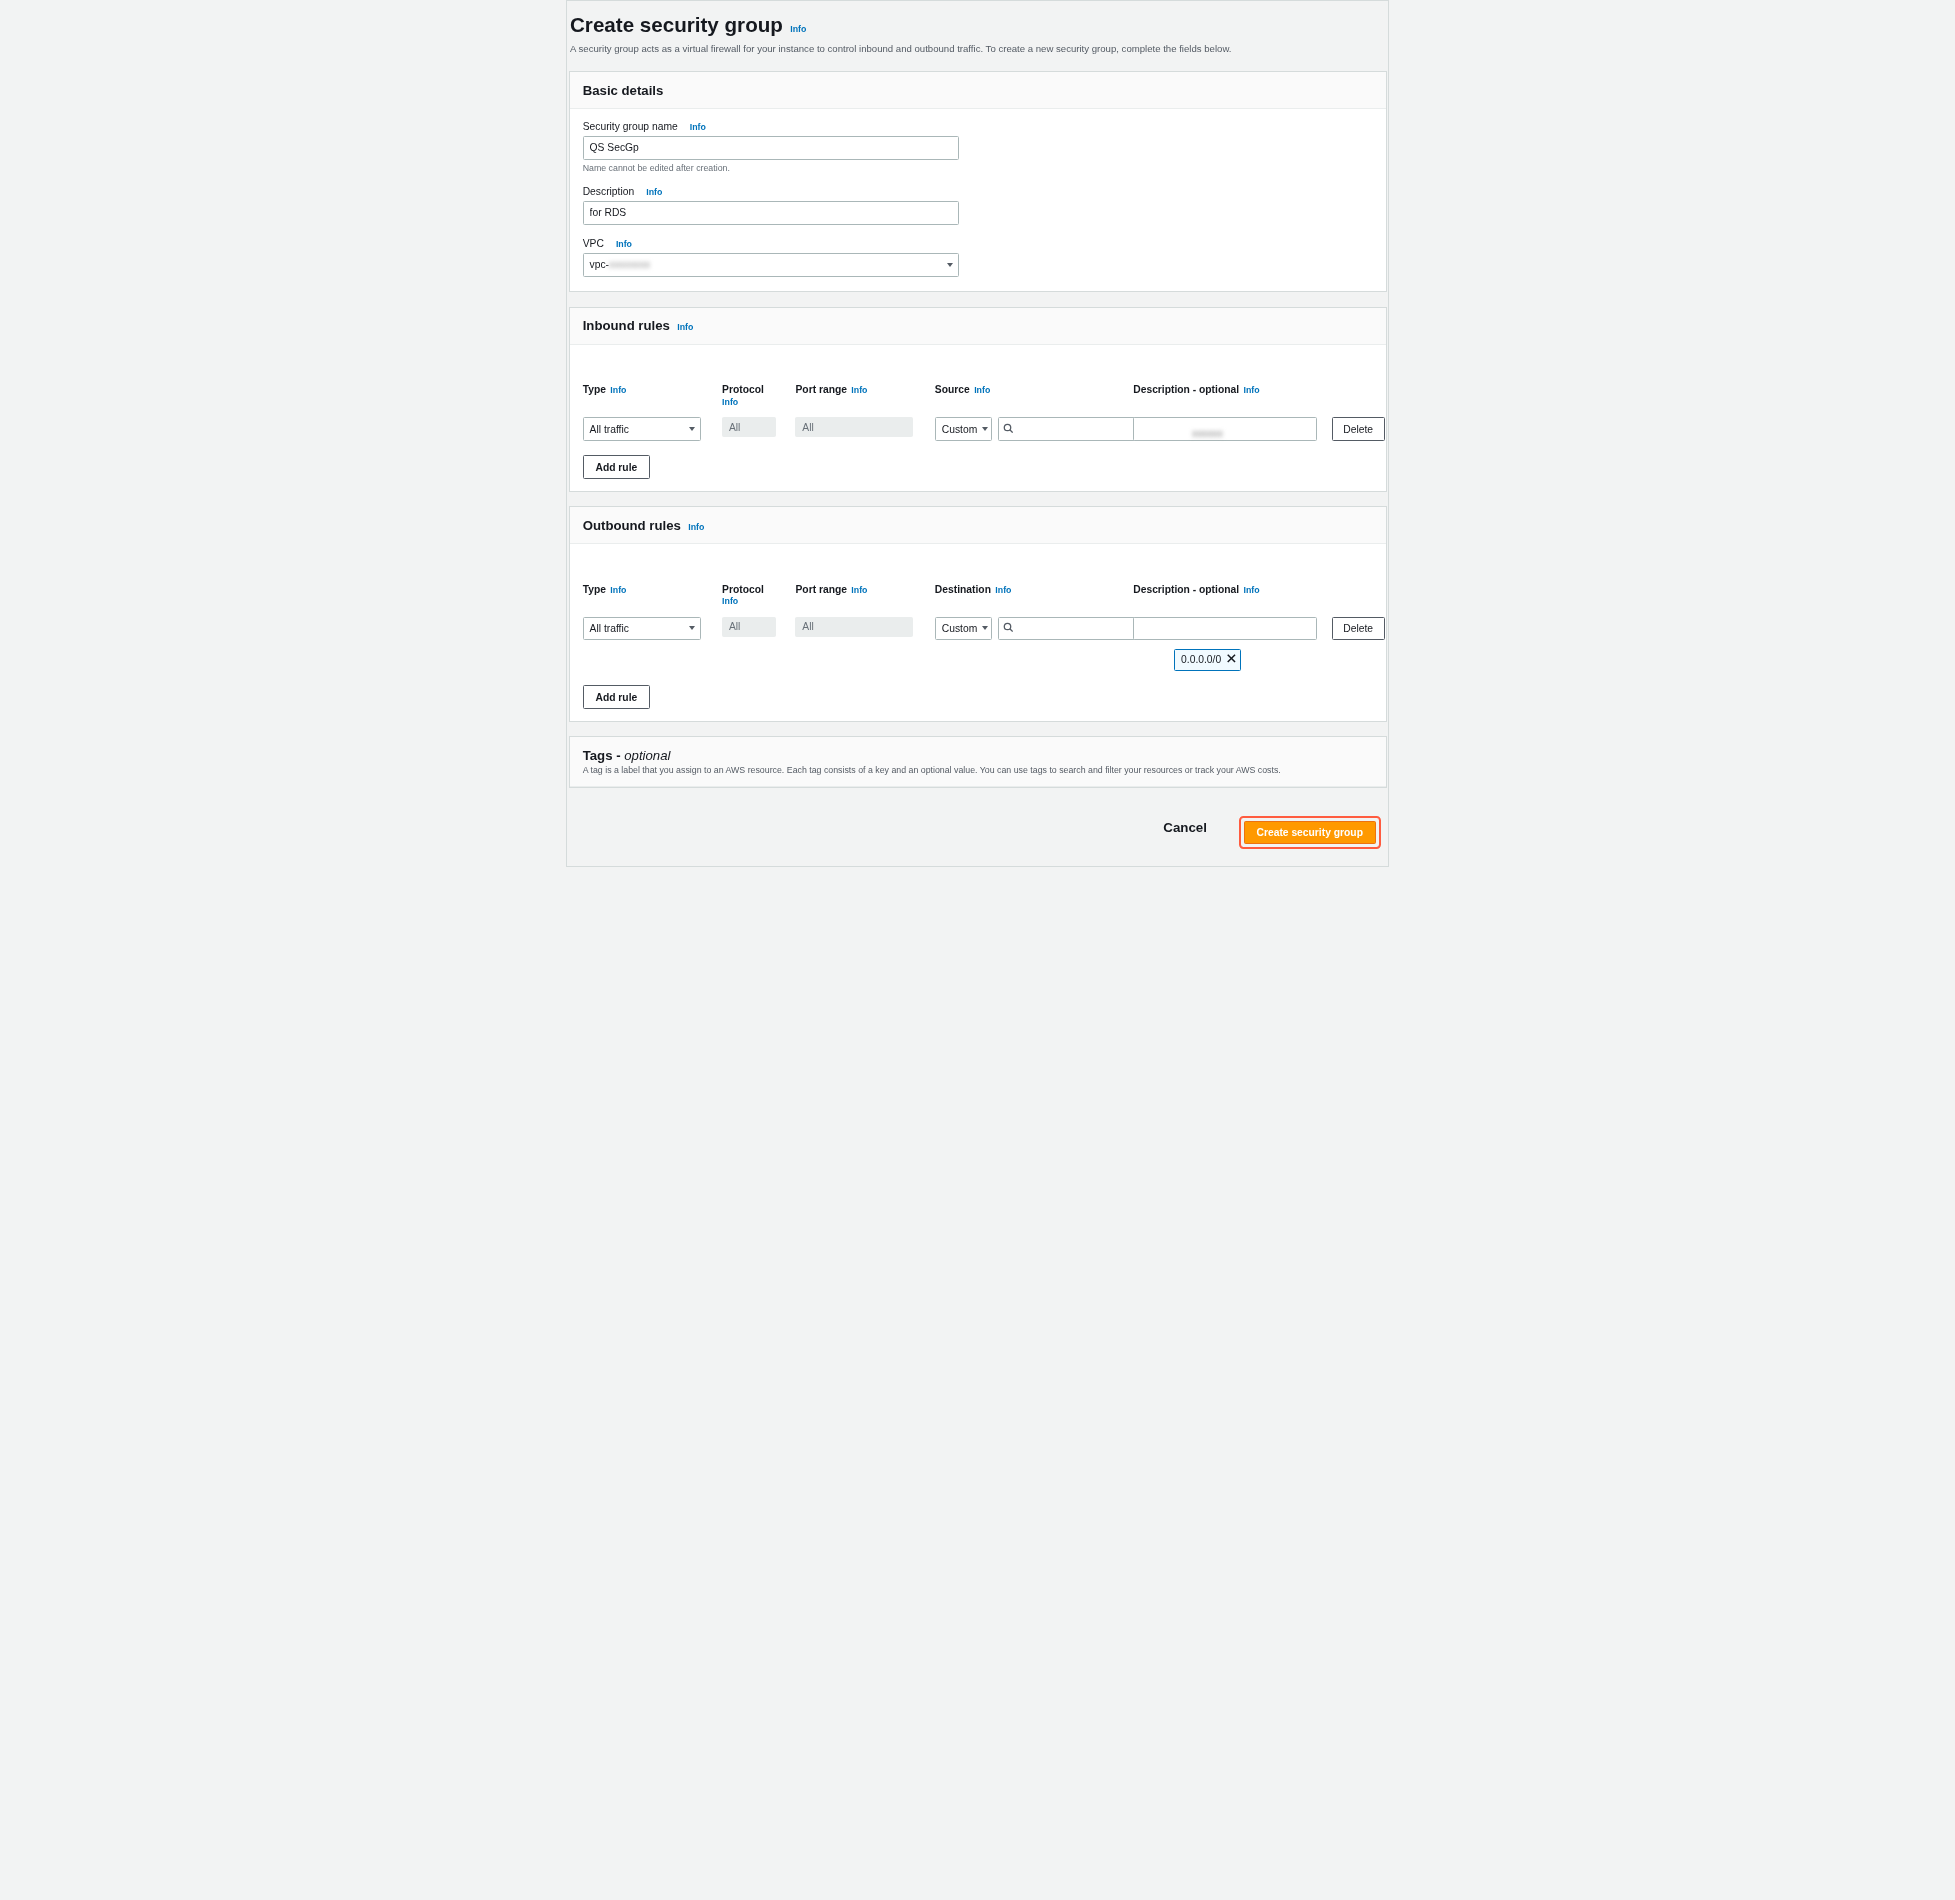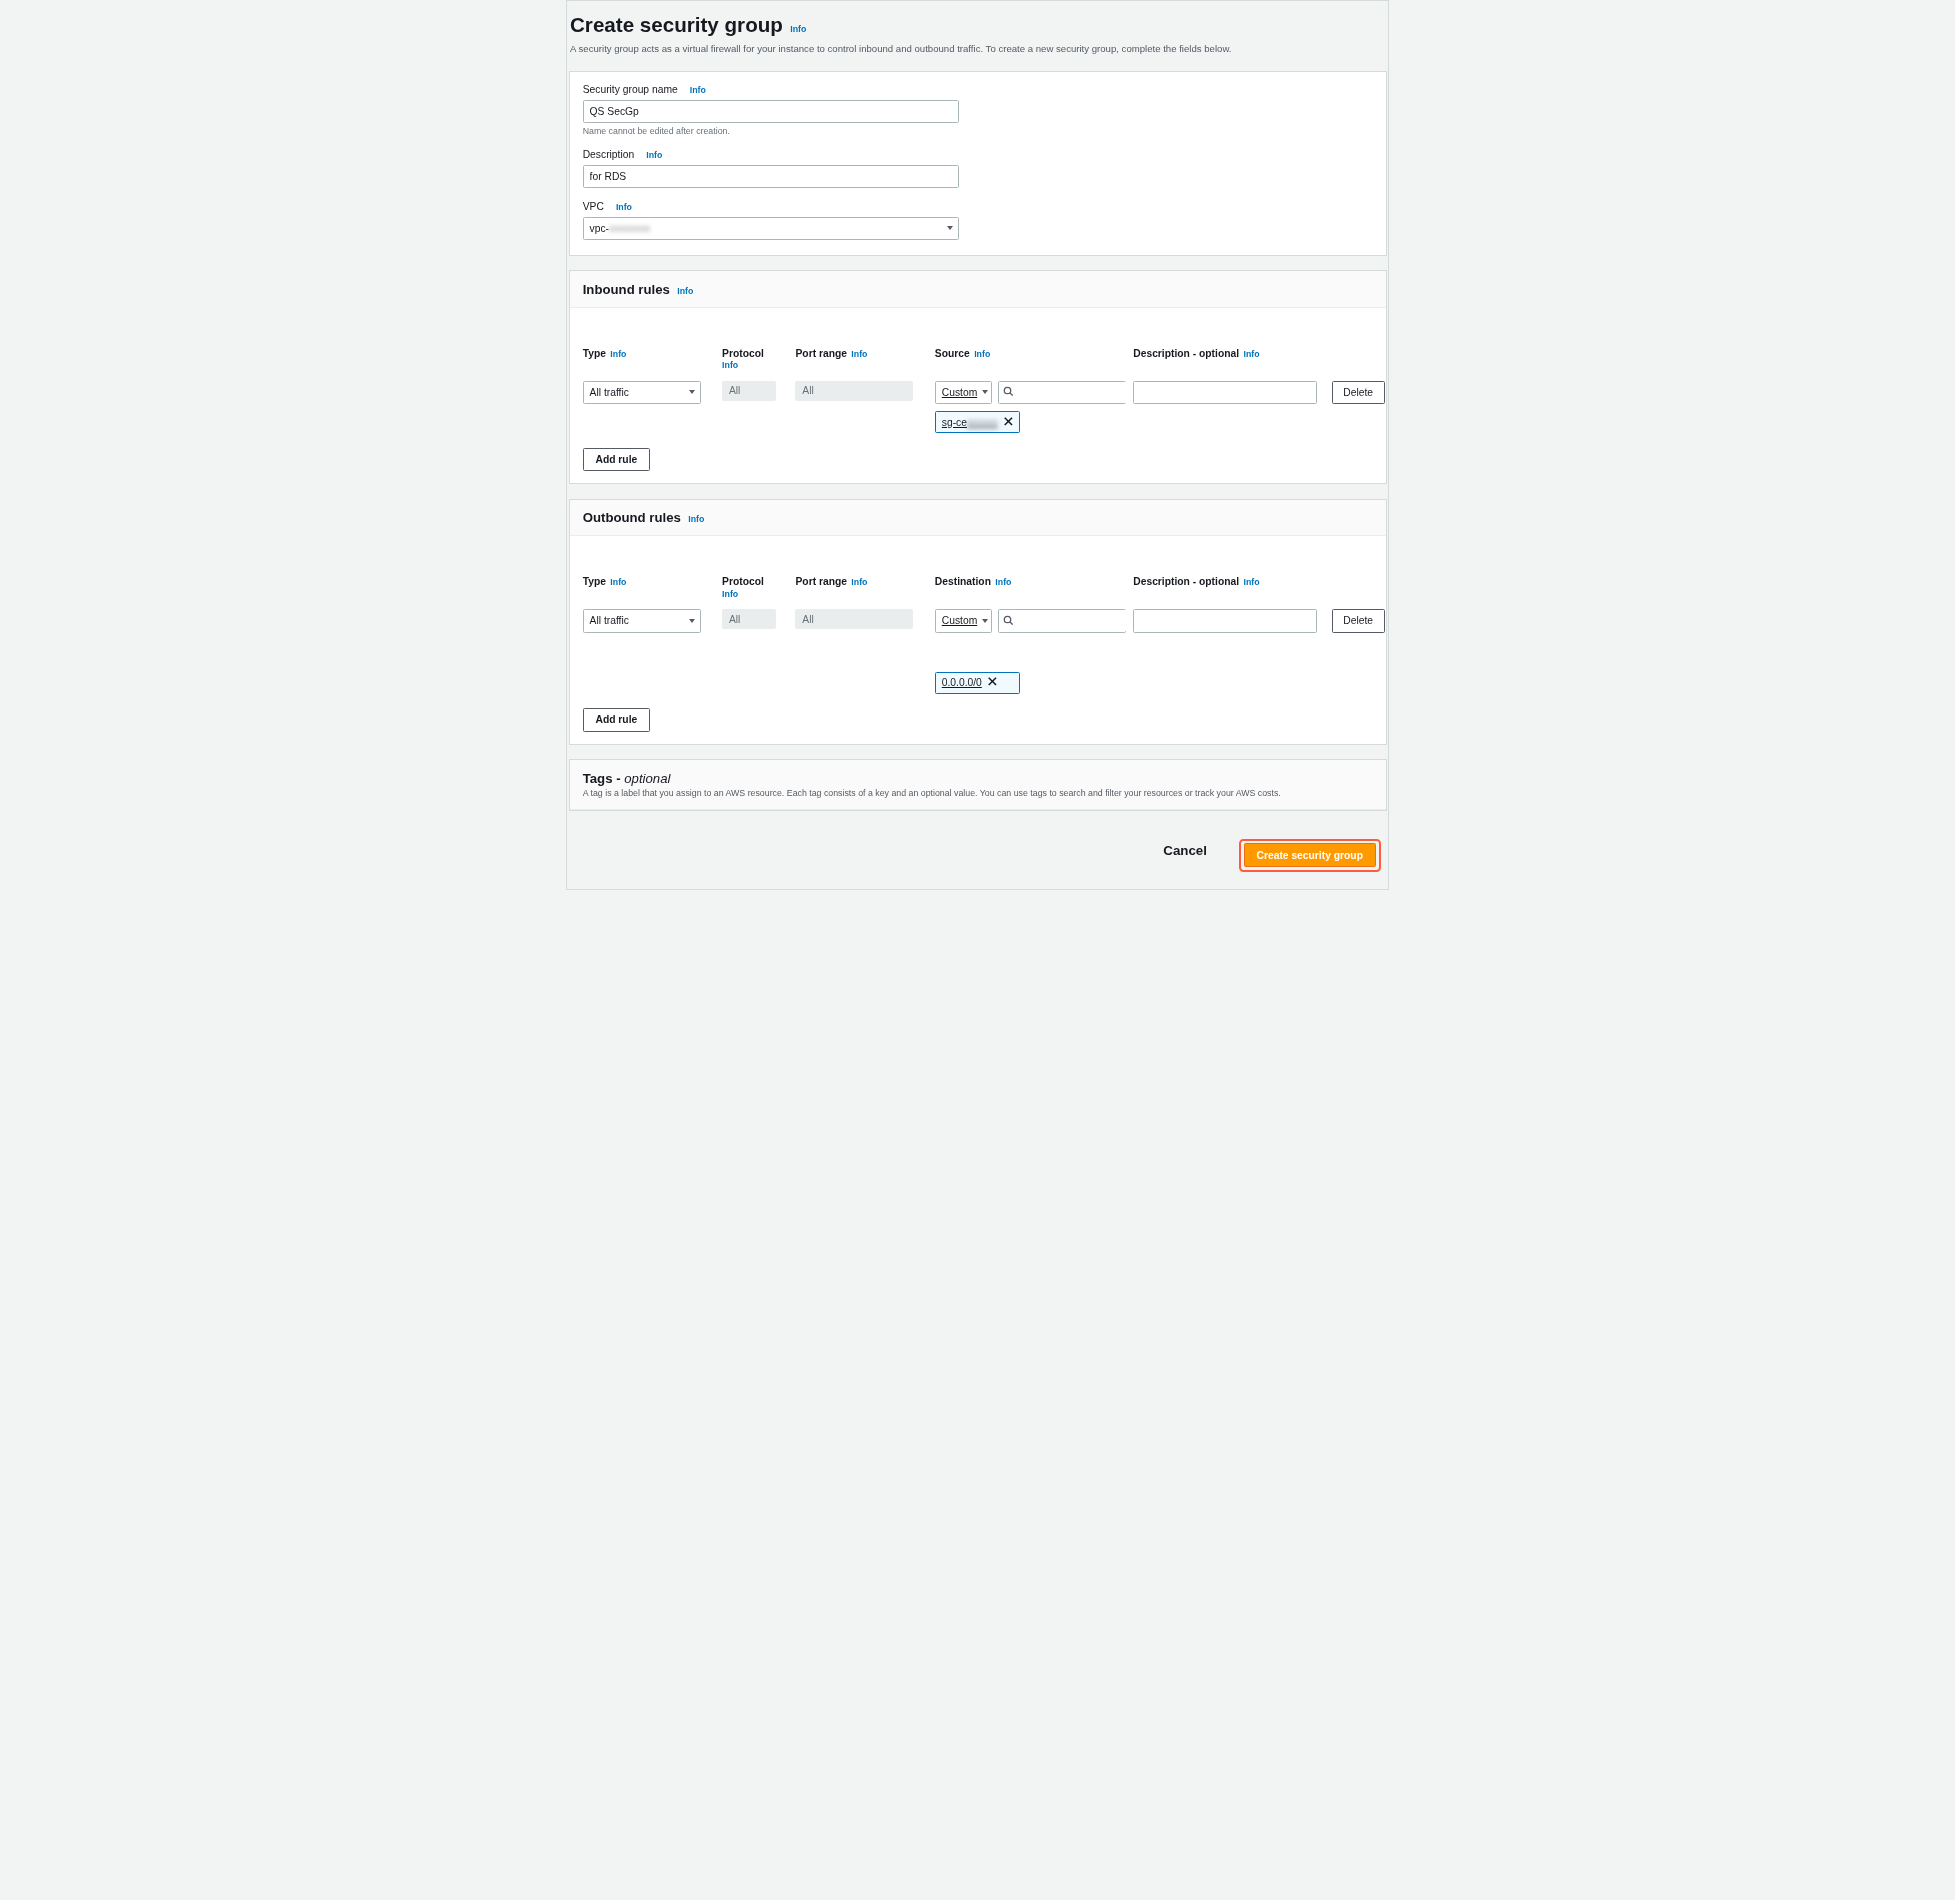--- a/index.html
+++ b/index.html
@@ -97,21 +97,21 @@
     font-size: 10.3px; font-weight: 700; color: #16191f; cursor: pointer;
   }
   .btn-small { font-weight: 400; }
   .btn-primary {
     background: #ff9900; border: 0.7px solid #ec7211; color: #fff;
   }
   .btn-link {
     background: transparent; border: none; color: #16191f; font-weight: 700; cursor: pointer;
   }
 
-  .source-col { display: flex; flex-direction: column; gap: 7px; text-decoration: underline; }
+  .source-col { display: flex; flex-direction: row; gap: 14px; }
   .source-top { display: flex; gap: 5.9px; }
   .search-input-wrap {
     flex: 1; min-width: 0; height: 23.5px; border: 0.7px solid #aab7b8; border-radius: 1.5px;
     display: flex; align-items: center; padding: 0 4.4px; gap: 4.4px; background: #fff;
   }
   .search-icon svg { width: 10.3px; height: 10.3px; stroke: #545b64; fill: none; }
   .search-input { border: none; outline: none; flex: 1; font-size: 10.3px; height: 20.6px; }
 
   .token {
     display: inline-flex; align-items: center; gap: 5.9px;
@@ -143,20 +143,23 @@
 
   <div class="page-header">
     <div class="page-title-row">
       <h1 class="page-title">Create security group</h1>
       <span class="info-link">Info</span>
     </div>
     <div class="page-desc">A security group acts as a virtual firewall for your instance to control inbound and outbound traffic. To create a new security group, complete the fields below.</div>
   </div>
 
   <div class="panel">
+    <div class="panel-header">
+      <h2 class="panel-title">Basic details</h2>
+    </div>
     <div class="panel-body">
 
       <div class="field">
         <div class="field-label-row">
           <span class="field-label">Security group name</span>
           <span class="info-link">Info</span>
         </div>
         <input type="text" class="text-input wide-512" value="QS SecGp" style="">
         <div class="constraint">Name cannot be edited after creation.</div>
       </div>

